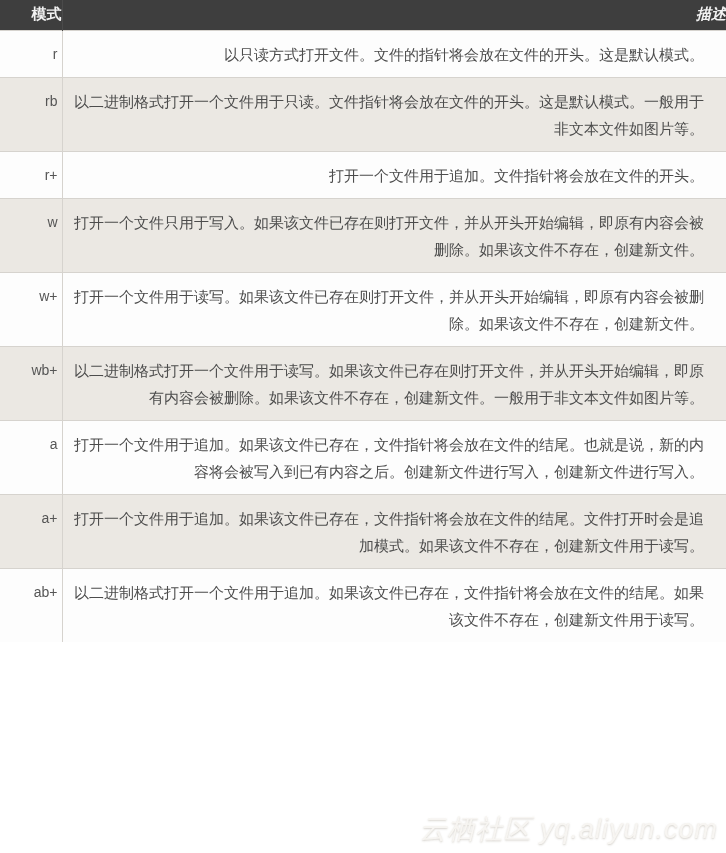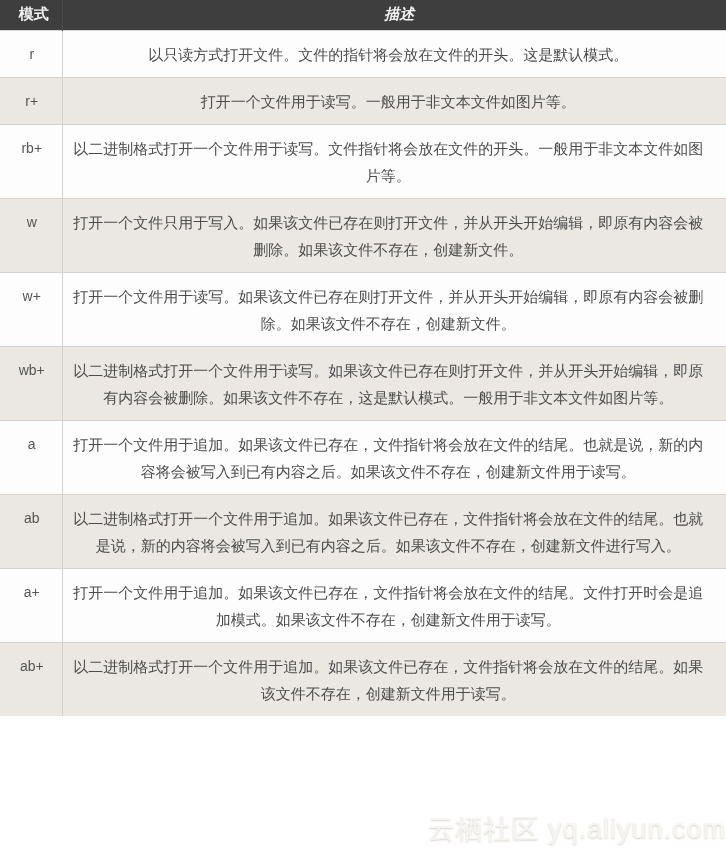--- a/index.html
+++ b/index.html
@@ -20,21 +20,21 @@
     --text: #4c4c4c;
     --mode-text: #555555;
     --watermark: #f7f5f1;
   }
   table.modes-table {
     border-collapse: collapse;
     width: 726px;
     table-layout: fixed;
   }
   th, td {
-    text-align: center;
+    text-align: right;
     vertical-align: top;
     box-sizing: border-box;
   }
   thead th {
     background: var(--header-bg);
     color: var(--header-text);
     font-size: 15px;
     font-weight: bold;
     height: 30px;
     vertical-align: middle;
@@ -56,84 +56,81 @@
   td.cell-mode {
     padding: 10px 4px 9px 6px;
     border-right: 1px solid var(--border);
     color: var(--mode-text);
     font-size: 14px;
   }
   tbody tr:nth-child(odd)  { background: var(--row-bg); }
   tbody tr:nth-child(even) { background: var(--row-alt-bg); }
   .watermark {
     position: absolute;
-    right: 0;
+    right: 8px;
     bottom: 6px;
     font-size: 27px;
     letter-spacing: 1px;
     color: var(--watermark);
     opacity: 0.9;
     text-shadow: 0 1px 2px rgba(165, 158, 145, 0.55), 0 -1px 1px rgba(255,255,255,0.6);
     white-space: nowrap;
     pointer-events: none;
+    font-style: italic;
   }
 </style>
 </head>
 <body>
 
 <div class="screen">
   <table class="modes-table">
     <thead>
       <tr>
         <th class="col-mode">模式</th>
         <th class="col-desc">描述</th>
       </tr>
     </thead>
     <tbody id="rows-body">
   <tr class="mode-row">
     <td class="cell-mode">r</td>
     <td class="cell-desc">以只读方式打开文件。文件的指针将会放在文件的开头。这是默认模式。</td>
   </tr>
 
+  <tr class="mode-row">
+    <td class="cell-mode">rb</td>
+    <td class="cell-desc">以二进制格式打开一个文件用于只读。文件指针将会放在文件的开头。这是默认模式。一般用于非文本文件如图片等。</td>
+  </tr>
 
   <tr class="mode-row">
     <td class="cell-mode">r+</td>
-    <td class="cell-desc">打开一个文件用于读写。一般用于非文本文件如图片等。</td>
+    <td class="cell-desc">打开一个文件用于追加。文件指针将会放在文件的开头。</td>
   </tr>
 
-  <tr class="mode-row">
-    <td class="cell-mode">rb+</td>
-    <td class="cell-desc">以二进制格式打开一个文件用于读写。文件指针将会放在文件的开头。一般用于非文本文件如图片等。</td>
-  </tr>
 
   <tr class="mode-row">
     <td class="cell-mode">w</td>
     <td class="cell-desc">打开一个文件只用于写入。如果该文件已存在则打开文件，并从开头开始编辑，即原有内容会被删除。如果该文件不存在，创建新文件。</td>
   </tr>
 
 
   <tr class="mode-row">
     <td class="cell-mode">w+</td>
     <td class="cell-desc">打开一个文件用于读写。如果该文件已存在则打开文件，并从开头开始编辑，即原有内容会被删除。如果该文件不存在，创建新文件。</td>
   </tr>
 
   <tr class="mode-row">
     <td class="cell-mode">wb+</td>
-    <td class="cell-desc">以二进制格式打开一个文件用于读写。如果该文件已存在则打开文件，并从开头开始编辑，即原有内容会被删除。如果该文件不存在，这是默认模式。一般用于非文本文件如图片等。</td>
+    <td class="cell-desc">以二进制格式打开一个文件用于读写。如果该文件已存在则打开文件，并从开头开始编辑，即原有内容会被删除。如果该文件不存在，创建新文件。一般用于非文本文件如图片等。</td>
   </tr>
 
   <tr class="mode-row">
     <td class="cell-mode">a</td>
-    <td class="cell-desc">打开一个文件用于追加。如果该文件已存在，文件指针将会放在文件的结尾。也就是说，新的内容将会被写入到已有内容之后。如果该文件不存在，创建新文件用于读写。</td>
+    <td class="cell-desc">打开一个文件用于追加。如果该文件已存在，文件指针将会放在文件的结尾。也就是说，新的内容将会被写入到已有内容之后。创建新文件进行写入，创建新文件进行写入。</td>
   </tr>
 
-  <tr class="mode-row">
-    <td class="cell-mode">ab</td>
-    <td class="cell-desc">以二进制格式打开一个文件用于追加。如果该文件已存在，文件指针将会放在文件的结尾。也就是说，新的内容将会被写入到已有内容之后。如果该文件不存在，创建新文件进行写入。</td>
-  </tr>
 
   <tr class="mode-row">
     <td class="cell-mode">a+</td>
     <td class="cell-desc">打开一个文件用于追加。如果该文件已存在，文件指针将会放在文件的结尾。文件打开时会是追加模式。如果该文件不存在，创建新文件用于读写。</td>
   </tr>
 
   <tr class="mode-row">
     <td class="cell-mode">ab+</td>
     <td class="cell-desc">以二进制格式打开一个文件用于追加。如果该文件已存在，文件指针将会放在文件的结尾。如果该文件不存在，创建新文件用于读写。</td>
   </tr>

